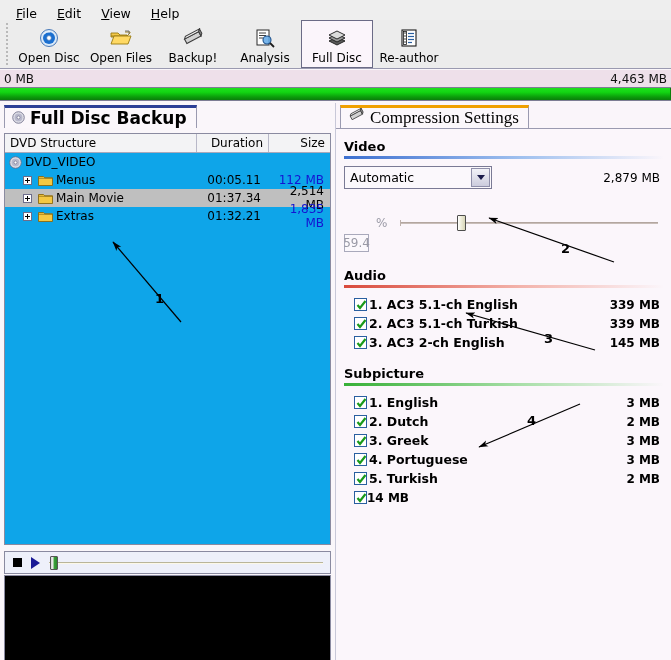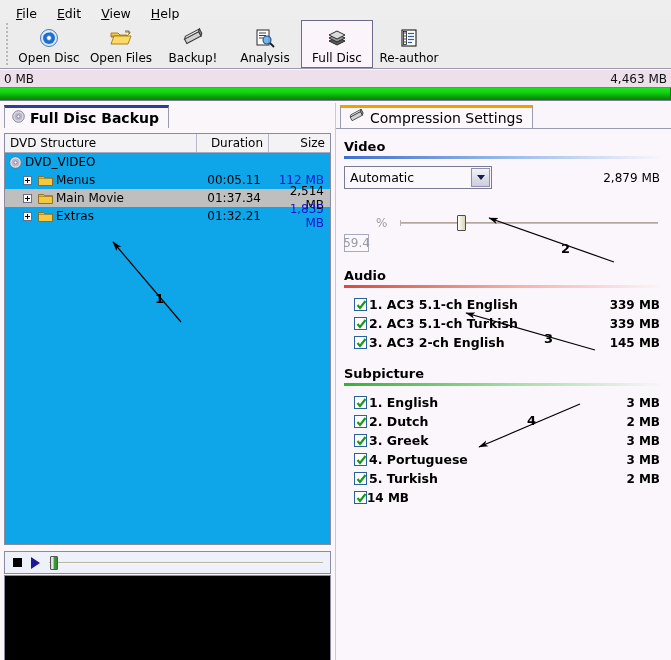--- a/index.html
+++ b/index.html
@@ -81,24 +81,24 @@
 
   
   .tabstrip { position: relative; height: 25px; }
   .tab {
     position: absolute; left: 4px; top: 2px; height: 23px;
     display: flex; align-items: center; gap: 5px;
     padding: 0 9px 0 7px;
     background: #fbf7fb;
     border: 1px solid #9a9ab0; border-bottom: none;
     border-top: 3px solid #2c3f96;
-    font-weight: bold; font-size: 14px; color: #000;
+    font-weight: bold; font-size: 17px; color: #000;
     cursor: default;
   }
-  .tab.orange { border-top: 3px solid #f0a000; font-weight: normal; }
+  .tab.orange { border-top: 3px solid #f0a000; font-weight: normal; font-family: Liberation Serif, serif; }
 
   
   .treebox {
     position: absolute; left: 4px; top: 30px; width: 327px; height: 412px;
     background: #0ea5e9; border: 1px solid #8a8aa0;
   }
   .tree-head {
     display: flex; height: 19px; align-items: stretch;
     background: #f3f3f5; border-bottom: 1px solid #a9a9bb;
     font-size: 12px; color: #000;

